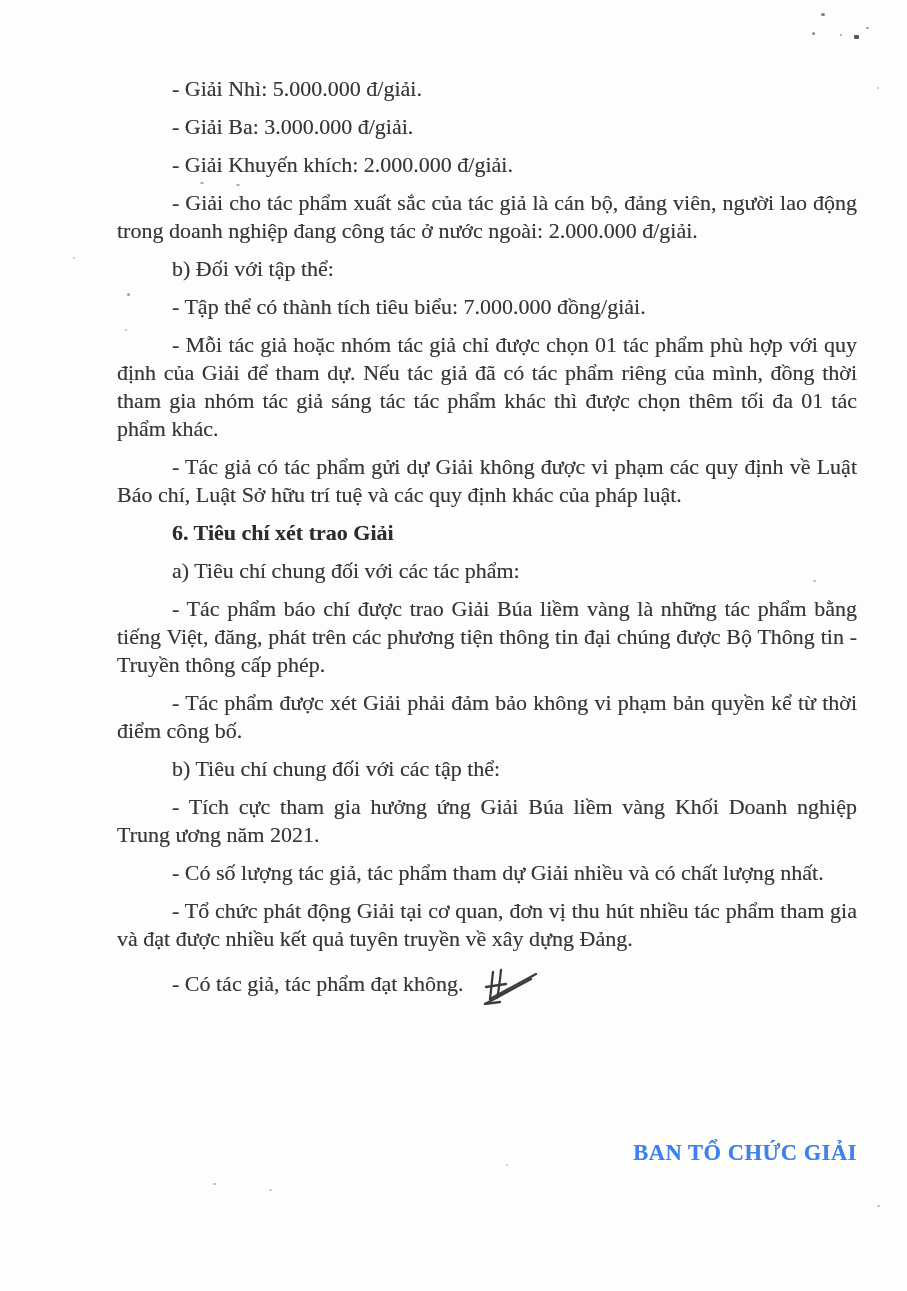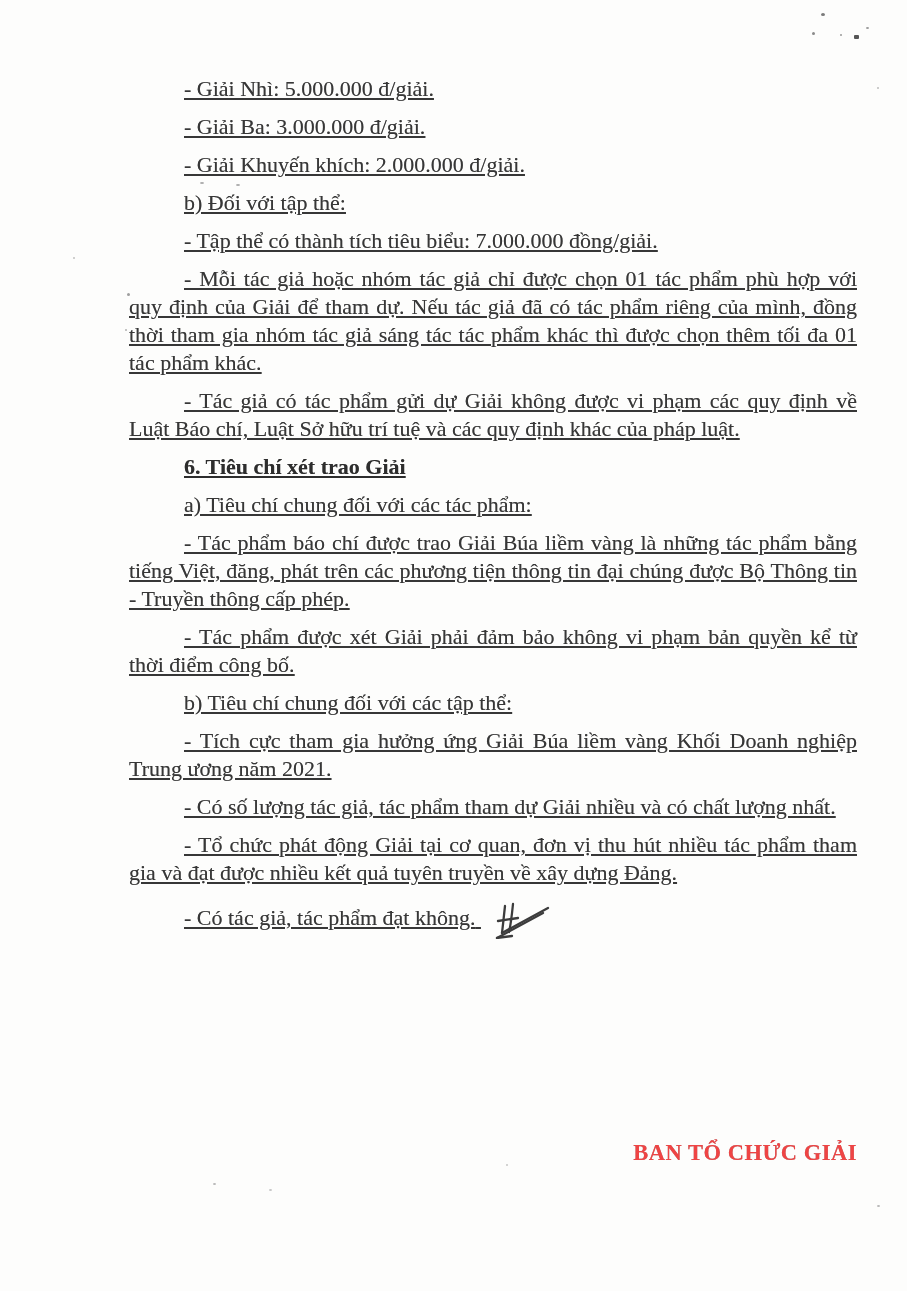--- a/index.html
+++ b/index.html
@@ -18,37 +18,36 @@
   .doc {
     position: absolute;
     left: 117px; top: 75px;
     width: 740px;
     font-size: 22px;
     line-height: 28px;
     text-align: justify;
     text-shadow: 0 0 0.4px rgba(40,40,40,0.45);
   }
   .para {
-    margin: 0 0 10px 12px;
+    margin: 0 0 10px 0;
     text-indent: 55px;
-    text-decoration: underline;
   }
   .para.bold {
     font-weight: bold;
     color: #2d2d2d;
   }
   .signature {
     position: absolute;
     left: 117px; top: 1140px;
     width: 740px;
     text-align: right;
     font-weight: bold;
     font-size: 22.5px;
     letter-spacing: 0.5px;
-    color: #ef4444;
+    color: #3b82f6;
     text-shadow: 0 0 0.4px rgba(40,40,40,0.45);
   }
   .hand-mark {
     vertical-align: -14px;
     margin-left: 12px;
   }
   .specks i {
     position: absolute;
     display: block;
     border-radius: 50%;
@@ -75,20 +74,21 @@
     <i style="left:213px;top:1183px;width:3px;height:2px;background:#b8b8b8;"></i>
     <i style="left:269px;top:1189px;width:3px;height:2px;background:#c6c6c6;"></i>
     <i style="left:506px;top:1164px;width:2px;height:2px;background:#c6c6c6;"></i>
     <i style="left:877px;top:1205px;width:3px;height:2px;background:#b8b8b8;"></i>
   </div>
 
   <main class="doc">
       <p class="para"><span>- Giải Nhì: 5.000.000 đ/giải.</span></p>
       <p class="para"><span>- Giải Ba: 3.000.000 đ/giải.</span></p>
       <p class="para"><span>- Giải Khuyến khích: 2.000.000 đ/giải.</span></p>
+      <p class="para"><span>- Giải cho tác phẩm xuất sắc của tác giả là cán bộ, đảng viên, người lao động trong doanh nghiệp đang công tác ở nước ngoài: 2.000.000 đ/giải.</span></p>
       <p class="para"><span>b) Đối với tập thể:</span></p>
       <p class="para"><span>- Tập thể có thành tích tiêu biểu: 7.000.000 đồng/giải.</span></p>
       <p class="para"><span>- Mỗi tác giả hoặc nhóm tác giả chỉ được chọn 01 tác phẩm phù hợp với quy định của Giải để tham dự. Nếu tác giả đã có tác phẩm riêng của mình, đồng thời tham gia nhóm tác giả sáng tác tác phẩm khác thì được chọn thêm tối đa 01 tác phẩm khác.</span></p>
       <p class="para"><span>- Tác giả có tác phẩm gửi dự Giải không được vi phạm các quy định về Luật Báo chí, Luật Sở hữu trí tuệ và các quy định khác của pháp luật.</span></p>
       <p class="para bold"><span>6. Tiêu chí xét trao Giải</span></p>
       <p class="para"><span>a) Tiêu chí chung đối với các tác phẩm:</span></p>
       <p class="para"><span>- Tác phẩm báo chí được trao Giải Búa liềm vàng là những tác phẩm bằng tiếng Việt, đăng, phát trên các phương tiện thông tin đại chúng được Bộ Thông tin - Truyền thông cấp phép.</span></p>
       <p class="para"><span>- Tác phẩm được xét Giải phải đảm bảo không vi phạm bản quyền kể từ thời điểm công bố.</span></p>
       <p class="para"><span>b) Tiêu chí chung đối với các tập thể:</span></p>
       <p class="para"><span>- Tích cực tham gia hưởng ứng Giải Búa liềm vàng Khối Doanh nghiệp Trung ương năm 2021.</span></p>

